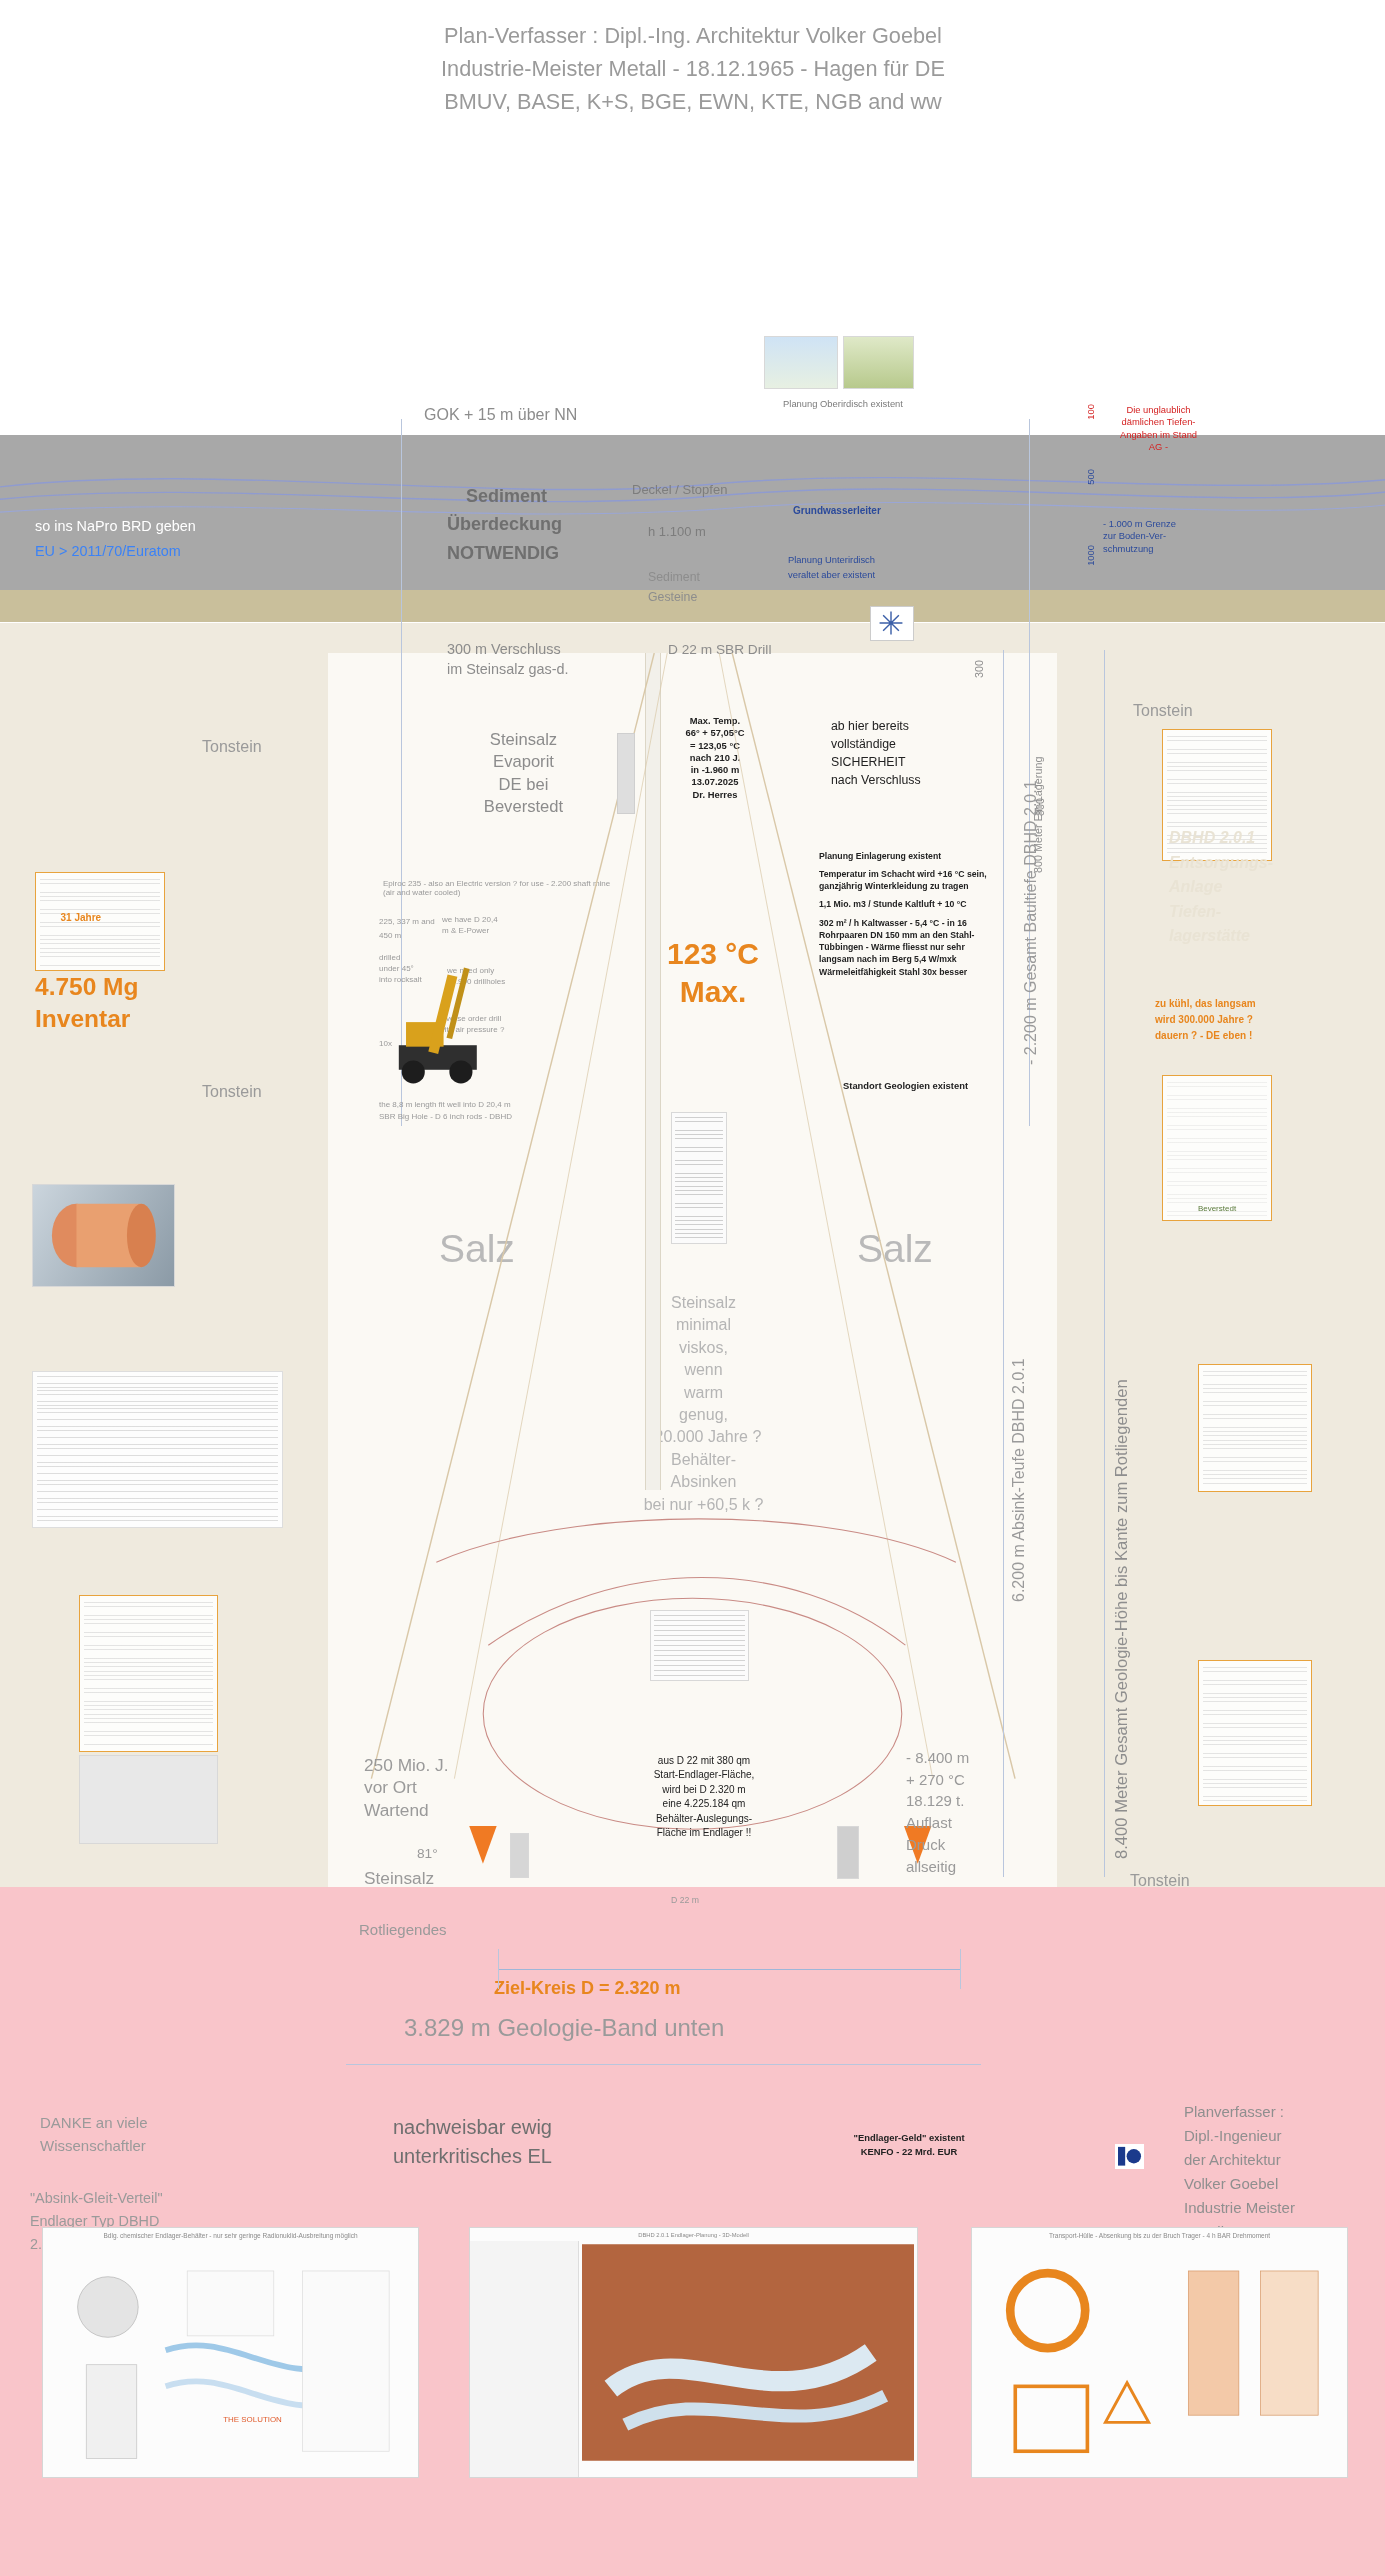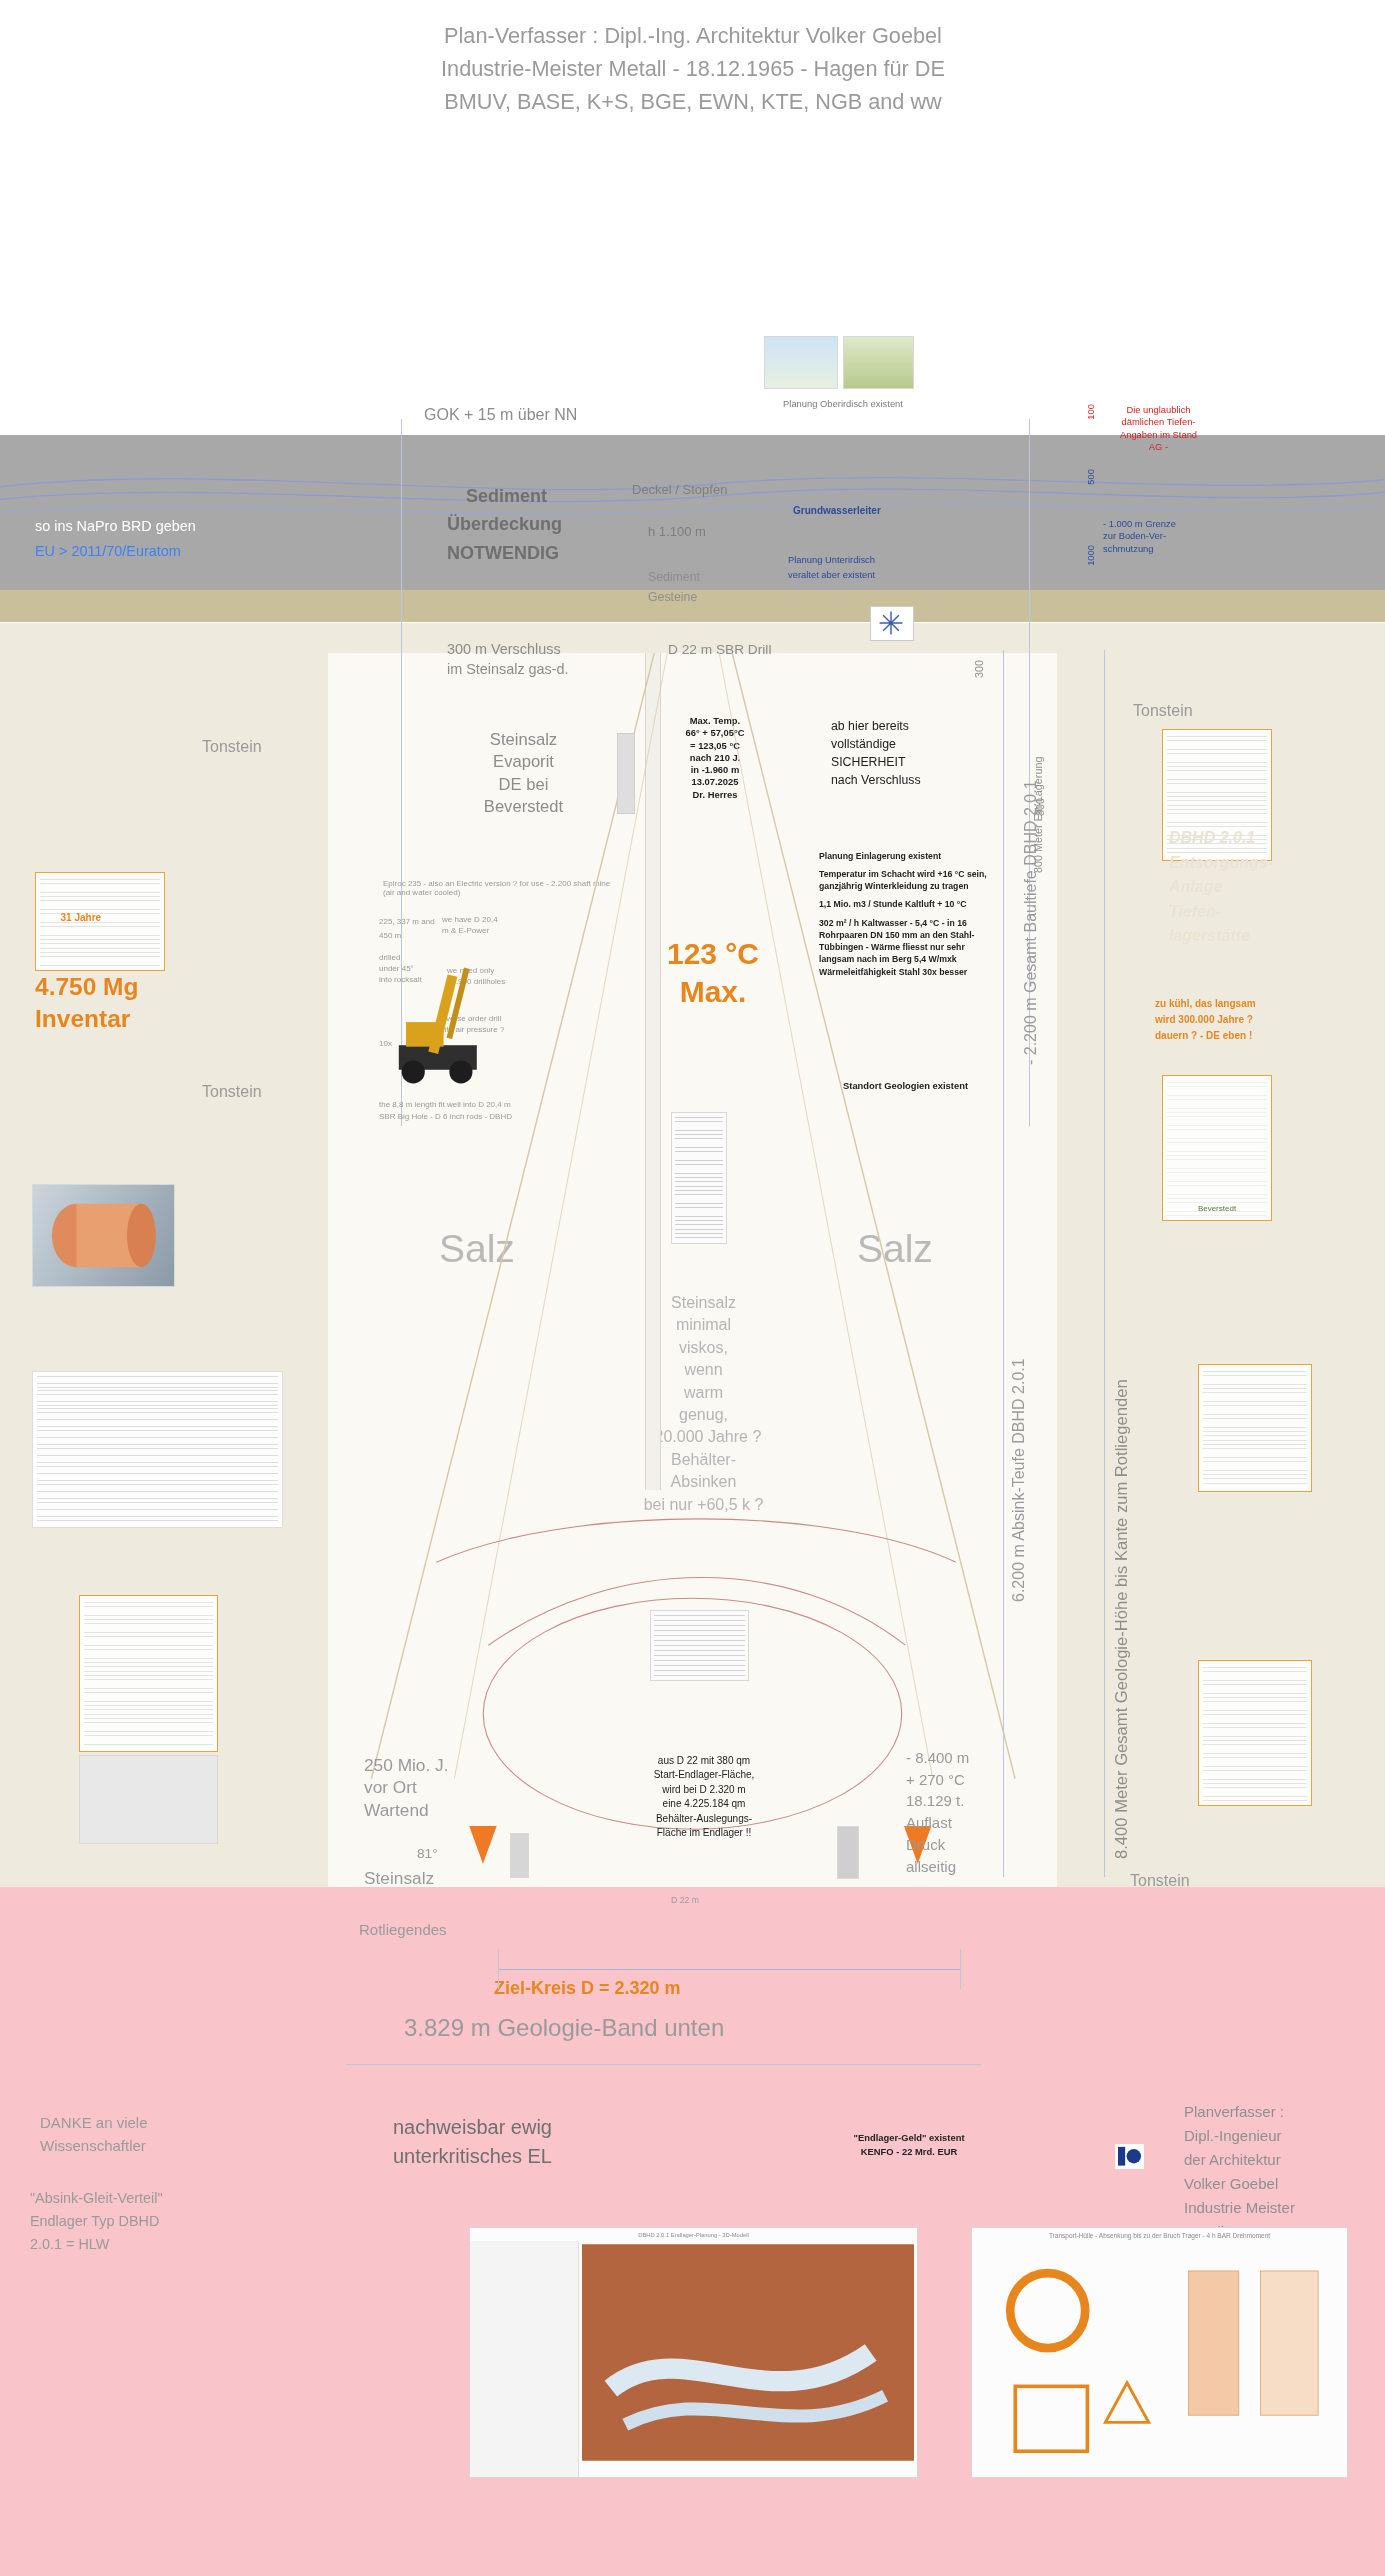--- a/index.html
+++ b/index.html
@@ -373,20 +373,32 @@
   <div class="vtext" style="left:1032px;top:700px;height:173px;">800 Meter Ein-Lagerung</div>
   <div class="vtext" style="left:1034px;top:729px;height:87px;">800</div>
   <div class="vtext" style="left:973px;top:635px;height:43px;">300</div>
   <div class="vtext-b" style="left:1022px;top:690px;height:375px;">- 2.200 m Gesamt Baultiefe DBHD 2.0.1</div>
   <div class="vtext-b" style="left:1010px;top:1169px;height:433px;">6.200 m Absink-Teufe DBHD 2.0.1</div>
   <div class="vtext" style="left:1112px;top:733px;height:1126px;font-size:16.6px;">8.400 Meter Gesamt Geologie-Höhe bis Kante zum Rotliegenden</div>
   <div class="dimline" style="left:1003px;top:650px;height:1227px;"></div>
   <div class="dimline" style="left:1104px;top:650px;height:1227px;"></div>
 
   <div class="bottom-imgs">
+    <div class="bimg" style="left:42px;width:375px;">
+      <div style="position:absolute;left:0;right:0;top:4.3px;text-align:center;font-size:6.5px;color:#8a8a8a;">Bdlg. chemischer Endlager-Behälter - nur sehr geringe Radionuklid-Ausbreitung möglich</div>
+      <svg width="375" height="231" viewBox="0 0 520 320" style="position:absolute;top:14.4px;left:0">
+        <circle cx="90" cy="90" r="42" fill="#e4e4e4" stroke="#b5b5b5"></circle>
+        <rect x="60" y="170" width="70" height="130" fill="#f0f0f0" stroke="#c5c5c5"></rect>
+        <path d="M170 150 C260 120 320 200 420 170" stroke="#9fc9e8" fill="none" stroke-width="8"></path>
+        <path d="M170 200 C260 170 320 250 420 220" stroke="#c8def0" fill="none" stroke-width="8"></path>
+        <rect x="200" y="40" width="120" height="90" fill="#fafafa" stroke="#ddd"></rect>
+        <rect x="360" y="40" width="120" height="250" fill="#fafafa" stroke="#ddd"></rect>
+        <text x="250" y="250" font-size="11" fill="#e05a2b">THE SOLUTION</text>
+      </svg>
+    </div>
     <div class="bimg" style="left:469px;width:447px;">
       <div style="position:absolute;left:0;right:0;top:3.6px;text-align:center;font-size:5.8px;color:#8a8a8a;">DBHD 2.0.1 Endlager-Planung - 3D-Modell</div>
       <div style="position:absolute;left:0;top:13px;width:108px;bottom:0;background:#f4f4f4;border-right:0.7px solid #ddd;"></div>
       <svg width="332" height="217" viewBox="0 0 460 300" style="position:absolute;left:112px;top:16px">
         <rect width="460" height="300" fill="#b3653f"></rect>
         <path d="M40 200 C140 120 260 250 400 150" stroke="#dce9f2" stroke-width="28" fill="none"></path>
         <path d="M60 250 C180 190 280 280 420 210" stroke="#cfe0ec" stroke-width="18" fill="none"></path>
       </svg>
     </div>
     <div class="bimg" style="left:971px;width:375px;">

